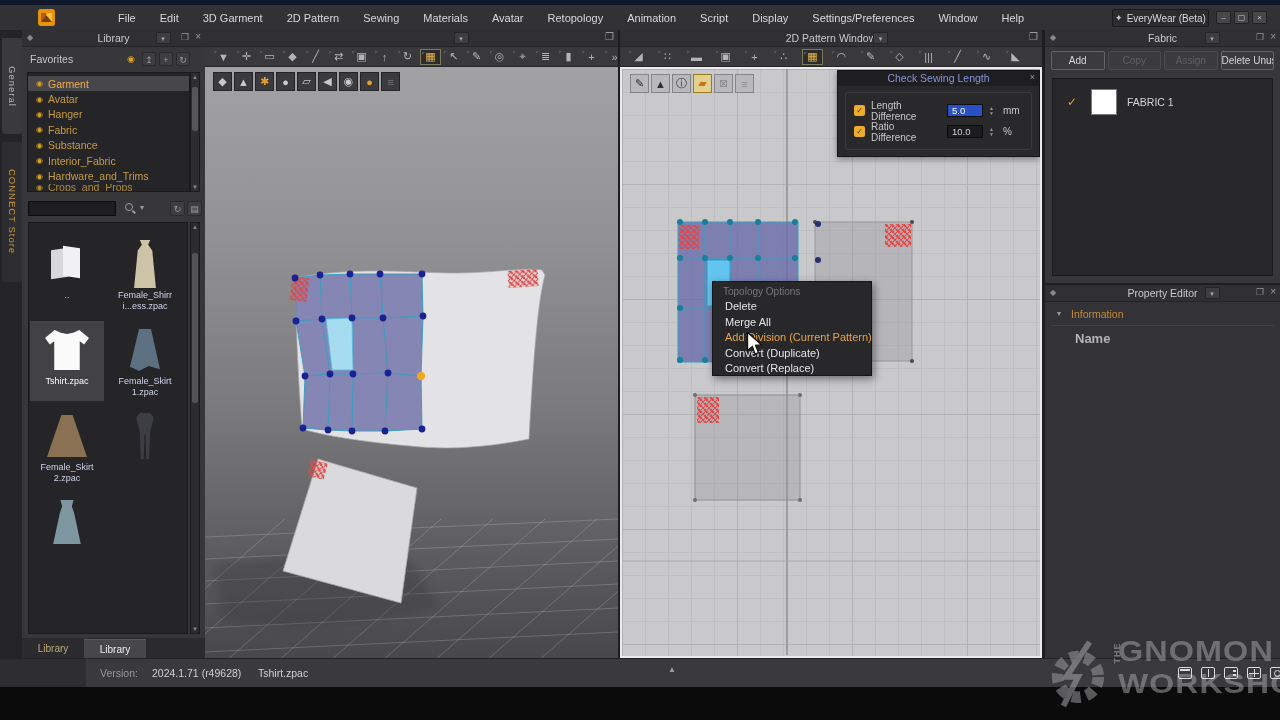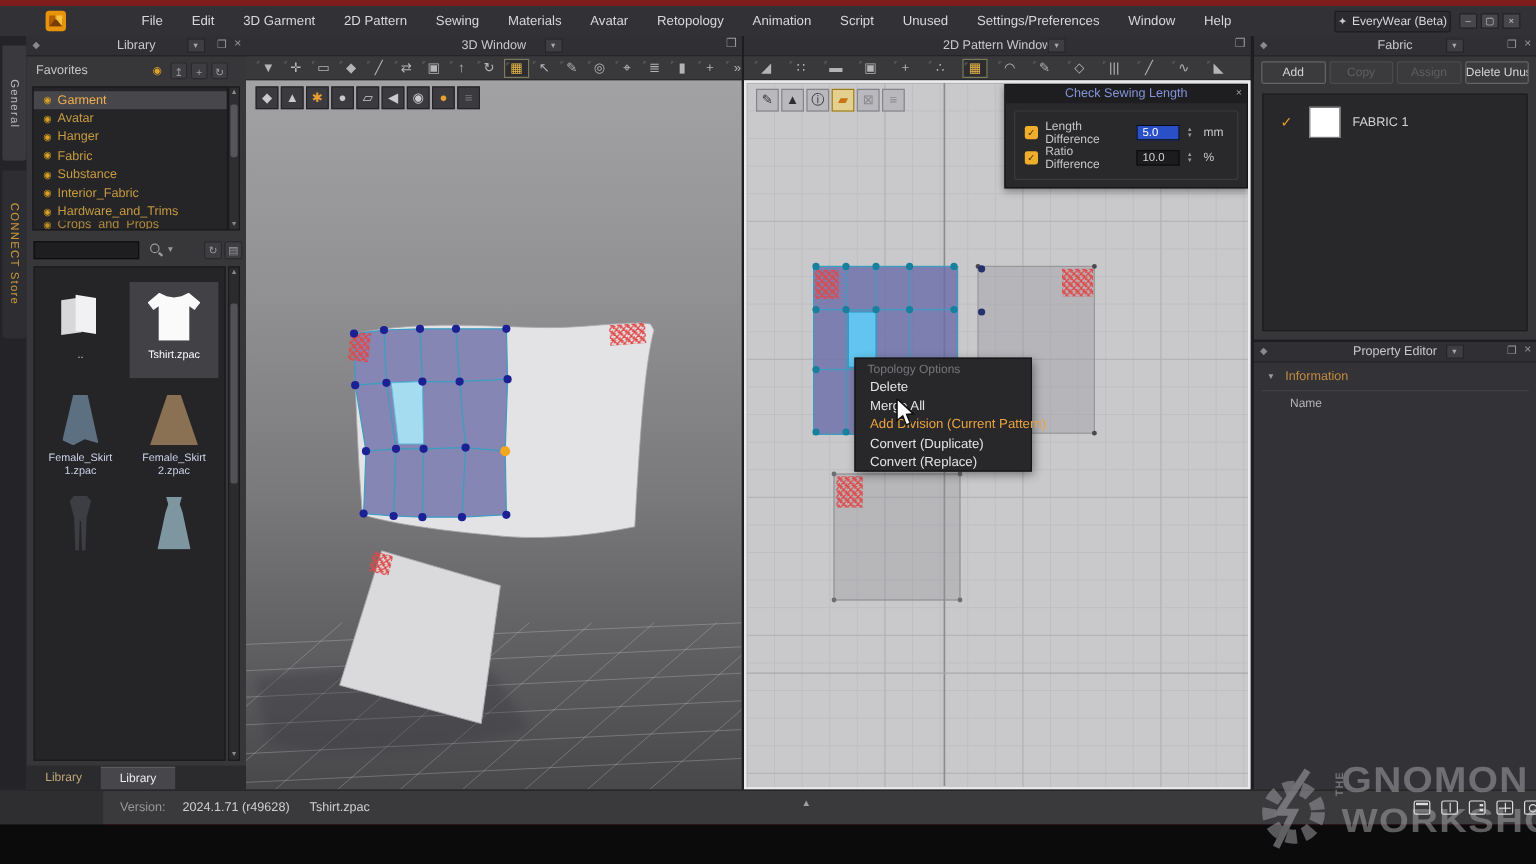--- a/index.html
+++ b/index.html
@@ -1,17 +1,17 @@
 <!DOCTYPE html>
 <html><head>
 <meta charset="utf-8">
 <style>
   html,body{margin:0;padding:0;background:#000;}
   *{box-sizing:border-box;font-family:"Liberation Sans","DejaVu Sans",sans-serif;}
-  #stage{position:relative;width:1280px;height:720px;overflow:hidden;background:#7f1d1d;}
+  #stage{position:relative;width:1280px;height:720px;overflow:hidden;background:#0f172a;}
 
   
   #menubar{position:absolute;left:0;top:5px;width:1280px;height:25px;background:#323236;display:flex;align-items:center;}
   #app-logo{position:absolute;left:38px;top:4px;width:17px;height:17px;background:#e8940a;border-radius:3px;}
   #app-logo::after{content:"";position:absolute;left:3px;top:4px;border-left:5px solid #b05c08;border-right:5px solid #f6c23c;border-bottom:6px solid #7a3c06;width:1px;height:3px;}
   #menus{position:absolute;left:106px;top:0;height:25px;display:flex;align-items:center;}
   .menu-item{padding:0 12px;font-size:11px;color:#d8d8da;white-space:nowrap;}
   #everywear-btn{position:absolute;left:1112px;top:4px;width:97px;height:18px;background:#2c2c30;border:1px solid #1c1c1f;border-radius:2px;display:flex;align-items:center;justify-content:center;gap:4px;color:#d8d8da;font-size:10px;}
   #everywear-btn .ew-ic{color:#c8c8ca;font-size:9px;}
   #win-controls{position:absolute;left:1216px;top:6px;display:flex;gap:3px;}
@@ -118,21 +118,21 @@
   #dlg-body{position:absolute;left:7px;top:21px;right:7px;bottom:6px;border:1px solid #3b3b3f;border-radius:3px;display:flex;flex-direction:column;justify-content:center;gap:7px;padding:0 8px;}
   .dlg-row{display:flex;align-items:center;gap:6px;height:14px;}
   .dlg-check{width:11px;height:11px;background:#eead2b;border-radius:2px;color:#4a3000;font-size:8px;line-height:11px;text-align:center;flex:none;}
   .dlg-label{font-size:10px;color:#c8c8ca;flex:1;}
   .dlg-val{width:36px;height:13px;background:#1c1c1f;border:1px solid #0c0c0e;color:#d0d0d2;font-size:9.5px;line-height:12px;padding-left:4px;}
   .dlg-val[data-state="selected"]{background:#2a50c8;color:#fff;}
   .dlg-spin{display:flex;flex-direction:column;font-size:5px;color:#9a9a9c;line-height:4.5px;width:8px;}
   .dlg-unit{font-size:10px;color:#c8c8ca;width:20px;}
 
   
-  #ctx{position:absolute;left:90px;top:229px;width:148px;height:95px;background:#28282b;border:1px solid #151517;z-index:5;box-shadow:2px 3px 8px rgba(0,0,0,.45);}
+  #ctx{position:absolute;left:90px;top:212px;width:160px;height:95px;background:#28282b;border:1px solid #151517;z-index:5;box-shadow:2px 3px 8px rgba(0,0,0,.45);}
   #ctx-head{position:absolute;left:10px;top:4px;font-size:10px;color:#77777b;}
   #ctx-items{position:absolute;left:0;top:17px;right:0;display:flex;flex-direction:column;}
   .ctx-item{height:15.6px;line-height:15.6px;padding-left:12px;font-size:11px;color:#e4e4e6;white-space:nowrap;}
   .ctx-item[data-state="highlighted"]{color:#eaa23e;}
   #cursor{position:absolute;left:124px;top:263px;z-index:6;}
 
   
   #fabricpanel{left:1045px;top:30px;width:235px;height:253px;}
   #fab-btnrow{position:absolute;left:0;top:19px;right:0;height:24px;display:flex;gap:3px;padding:2px 6px;}
   .fab-btn{flex:1;height:19px;background:#3b3b3e;border:1px solid #646467;color:#d6d6d8;font-size:10px;text-align:center;line-height:17px;border-radius:2px;white-space:nowrap;overflow:hidden;}
@@ -141,21 +141,21 @@
   .fab-item{display:flex;align-items:center;height:46px;padding-left:14px;gap:10px;}
   .fab-check{color:#e8a020;font-size:12px;width:14px;}
   .fab-swatch{width:26px;height:26px;background:#fff;border:1px solid #777;}
   .fab-name{font-size:10.5px;color:#d4d4d6;}
 
   #proppanel{left:1045px;top:285px;width:235px;height:373px;background:#333337;}
   #prop-info-row{position:absolute;left:0;top:22px;right:0;height:16px;}
   #prop-caret{position:absolute;left:12px;top:2px;font-size:8px;color:#9a9a9c;}
   #prop-info{position:absolute;left:26px;top:1px;font-size:10.5px;color:#c08a3e;}
   #prop-div{position:absolute;left:6px;top:40px;right:6px;height:1px;background:#404044;}
-  #prop-name{position:absolute;left:30px;top:46px;font-size:10px;color:#b4b4b6;}
+  #prop-name{position:absolute;left:30px;top:46px;font-size:13px;color:#b4b4b6;font-weight:bold;}
 
   
   #statusbar{position:absolute;left:0;top:658px;width:1280px;height:29px;background:#3a3a3d;border-top:1px solid #232326;}
   #status-left-dark{position:absolute;left:0;top:0;width:86px;height:29px;background:#2e2e31;}
   #ver-label{position:absolute;left:100px;top:8px;font-size:10.5px;color:#98989a;}
   #ver-value{position:absolute;left:152px;top:8px;font-size:10.5px;color:#d0d0d2;}
   #ver-file{position:absolute;left:258px;top:8px;font-size:10.5px;color:#d0d0d2;}
   #expand-up{position:absolute;left:668px;top:6px;font-size:8px;color:#a0a0a2;}
   #layout-icons{position:absolute;left:1178px;top:8px;display:flex;gap:9px;z-index:7;}
   .wic{width:14px;height:12px;border:1px solid #dcdcde;border-radius:2px;position:relative;}
@@ -186,21 +186,21 @@
     <span class="menu-item">File</span>
         <span class="menu-item">Edit</span>
         <span class="menu-item">3D Garment</span>
         <span class="menu-item">2D Pattern</span>
         <span class="menu-item">Sewing</span>
         <span class="menu-item">Materials</span>
         <span class="menu-item">Avatar</span>
         <span class="menu-item">Retopology</span>
         <span class="menu-item">Animation</span>
         <span class="menu-item">Script</span>
-        <span class="menu-item">Unused</span>
+        <span class="menu-item">Display</span>
         <span class="menu-item">Settings/Preferences</span>
         <span class="menu-item">Window</span>
         <span class="menu-item">Help</span>
       </div>
     <div id="everywear-btn">
       <span class="ew-ic">✦</span>
       <span>EveryWear (Beta)</span>
     </div>
     <div id="win-controls">
 
@@ -290,20 +290,27 @@
       <div id="thumbs">
 
           <div class="tcell">
             <div class="tbox">
               <div class="shape" data-type="folder"></div>
             </div>
             <div class="tlabel">..</div>
             <div class="tlabel"></div>
           </div>
 
+          <div class="tcell">
+            <div class="tbox">
+              <div class="shape" data-type="dress-tan"></div>
+            </div>
+            <div class="tlabel">Female_Shirr</div>
+            <div class="tlabel">i...ess.zpac</div>
+          </div>
 
 
           <div class="tcell" data-state="selected">
             <div class="tbox">
               <div class="shape" data-type="tshirt"></div>
             </div>
             <div class="tlabel">Tshirt.zpac</div>
             <div class="tlabel"></div>
           </div>
 
@@ -349,21 +356,20 @@
     </div>
     <div id="lib-tabs">
 
     <div class="lib-tab"><span>Library</span></div>
         <div class="lib-tab" data-state="active"><span>Library</span></div>
       </div>
   </div>
 
   <div class="panel" id="win3d">
     <div class="phead">
-      <span class="ptitle">3D Window</span>
       <span class="pdrop">▾</span>
       <span class="pclose">❐</span>
     </div>
     <div class="tbar">
 
     <span class="ticon">
           <i style="font-style:normal">▼</i>
         </span>
         <span class="ticon">
           <i style="font-style:normal">✛</i>

